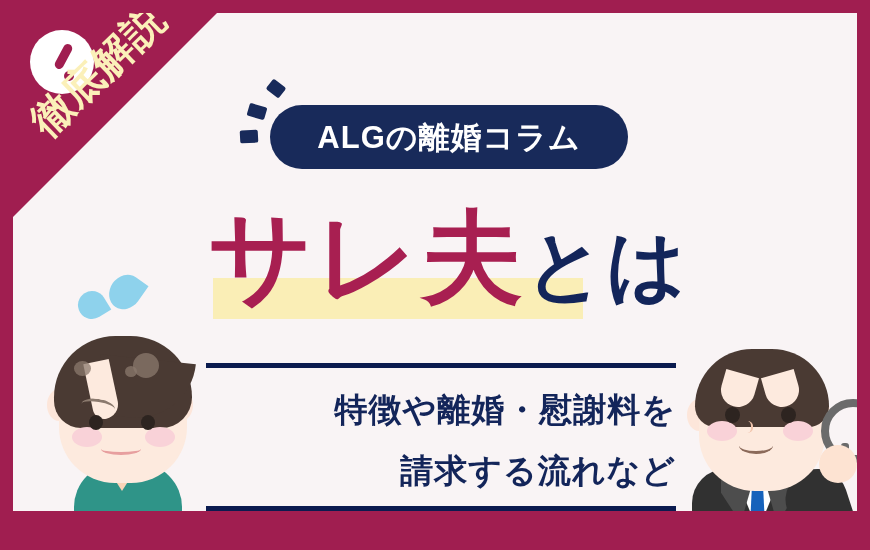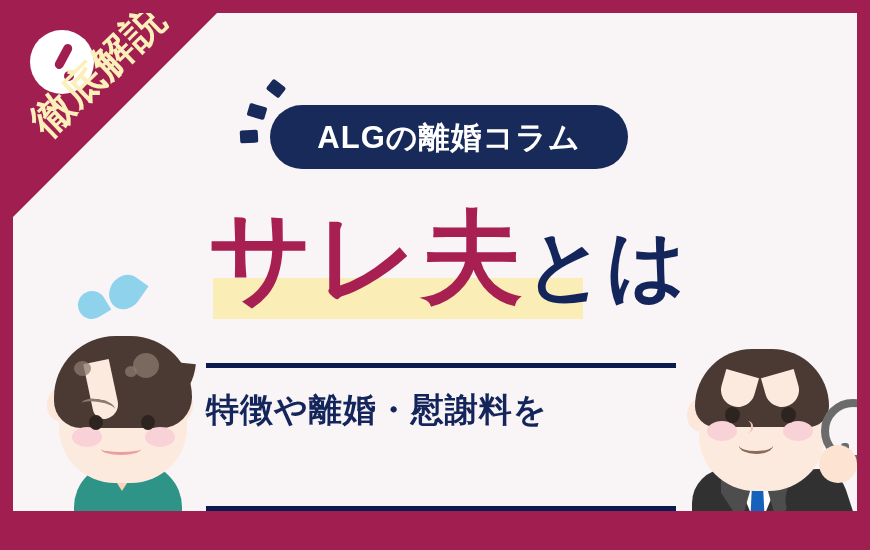--- a/index.html
+++ b/index.html
@@ -162,21 +162,21 @@
     height: 5px;
     background: #0b1b4f;
   }
   .rule.top { top: 350px; }
   .rule.bottom { top: 493px; }
   .sub {
     position: absolute;
     left: 193px;
     top: 366px;
     width: 470px;
-    text-align: left;
+    text-align: right;
     color: #13255a;
     font-size: 33px;
     font-weight: 700;
     line-height: 61px;
     letter-spacing: 1px;
   }
 
   
   .tear {
     position: absolute;
@@ -367,20 +367,21 @@
         <span class="t-main">サレ夫</span><span class="t-suffix">とは</span>
       </div>
     </div>
 
     <div class="tear d1"></div>
     <div class="tear d2"></div>
 
     <div class="rule top"></div>
     <div class="sub">
       <div>特徴や離婚・慰謝料を</div>
+      <div>請求する流れなど</div>
     </div>
     <div class="rule bottom"></div>
 
     <div class="char sad">
       <div class="body"></div>
       <div class="neck"></div>
       <div class="collar"></div>
       <div class="ear l"></div>
       <div class="ear r"></div>
       <div class="head"></div>

